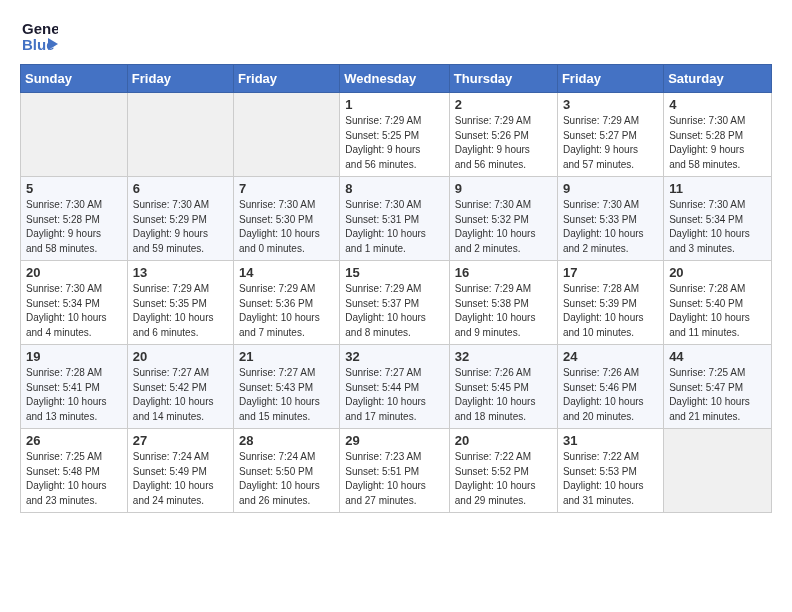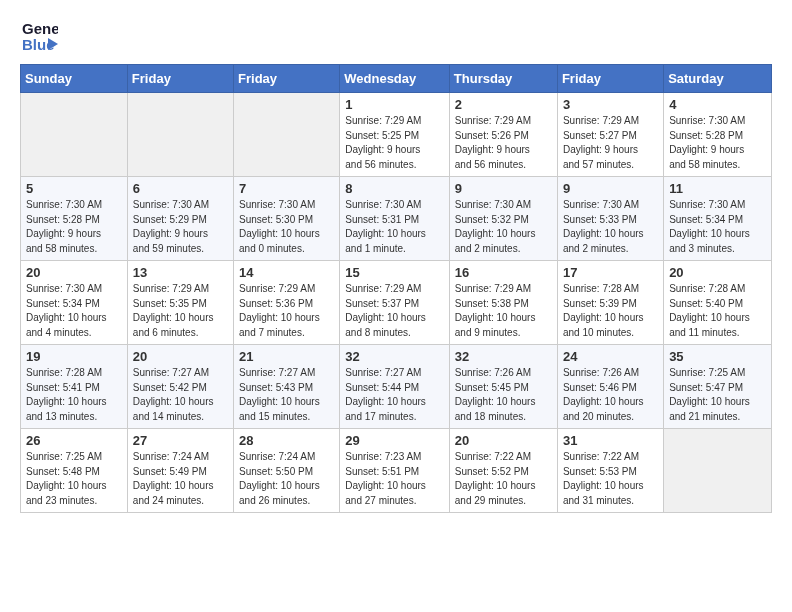--- a/index.html
+++ b/index.html
@@ -210,21 +210,21 @@
           </td>
           <td>
             <span class="day-num">32</span>
             <div class="day-detail">Sunrise: 7:26 AM<br>Sunset: 5:45 PM<br>Daylight: 10 hours<br>and 18 minutes.</div>
           </td>
           <td>
             <span class="day-num">24</span>
             <div class="day-detail">Sunrise: 7:26 AM<br>Sunset: 5:46 PM<br>Daylight: 10 hours<br>and 20 minutes.</div>
           </td>
           <td>
-            <span class="day-num">35</span>
+            <span class="day-num">44</span>
             <div class="day-detail">Sunrise: 7:25 AM<br>Sunset: 5:47 PM<br>Daylight: 10 hours<br>and 21 minutes.</div>
           </td>
         </tr>
         <tr>
           <td>
             <span class="day-num">26</span>
             <div class="day-detail">Sunrise: 7:25 AM<br>Sunset: 5:48 PM<br>Daylight: 10 hours<br>and 23 minutes.</div>
           </td>
           <td>
             <span class="day-num">27</span>

